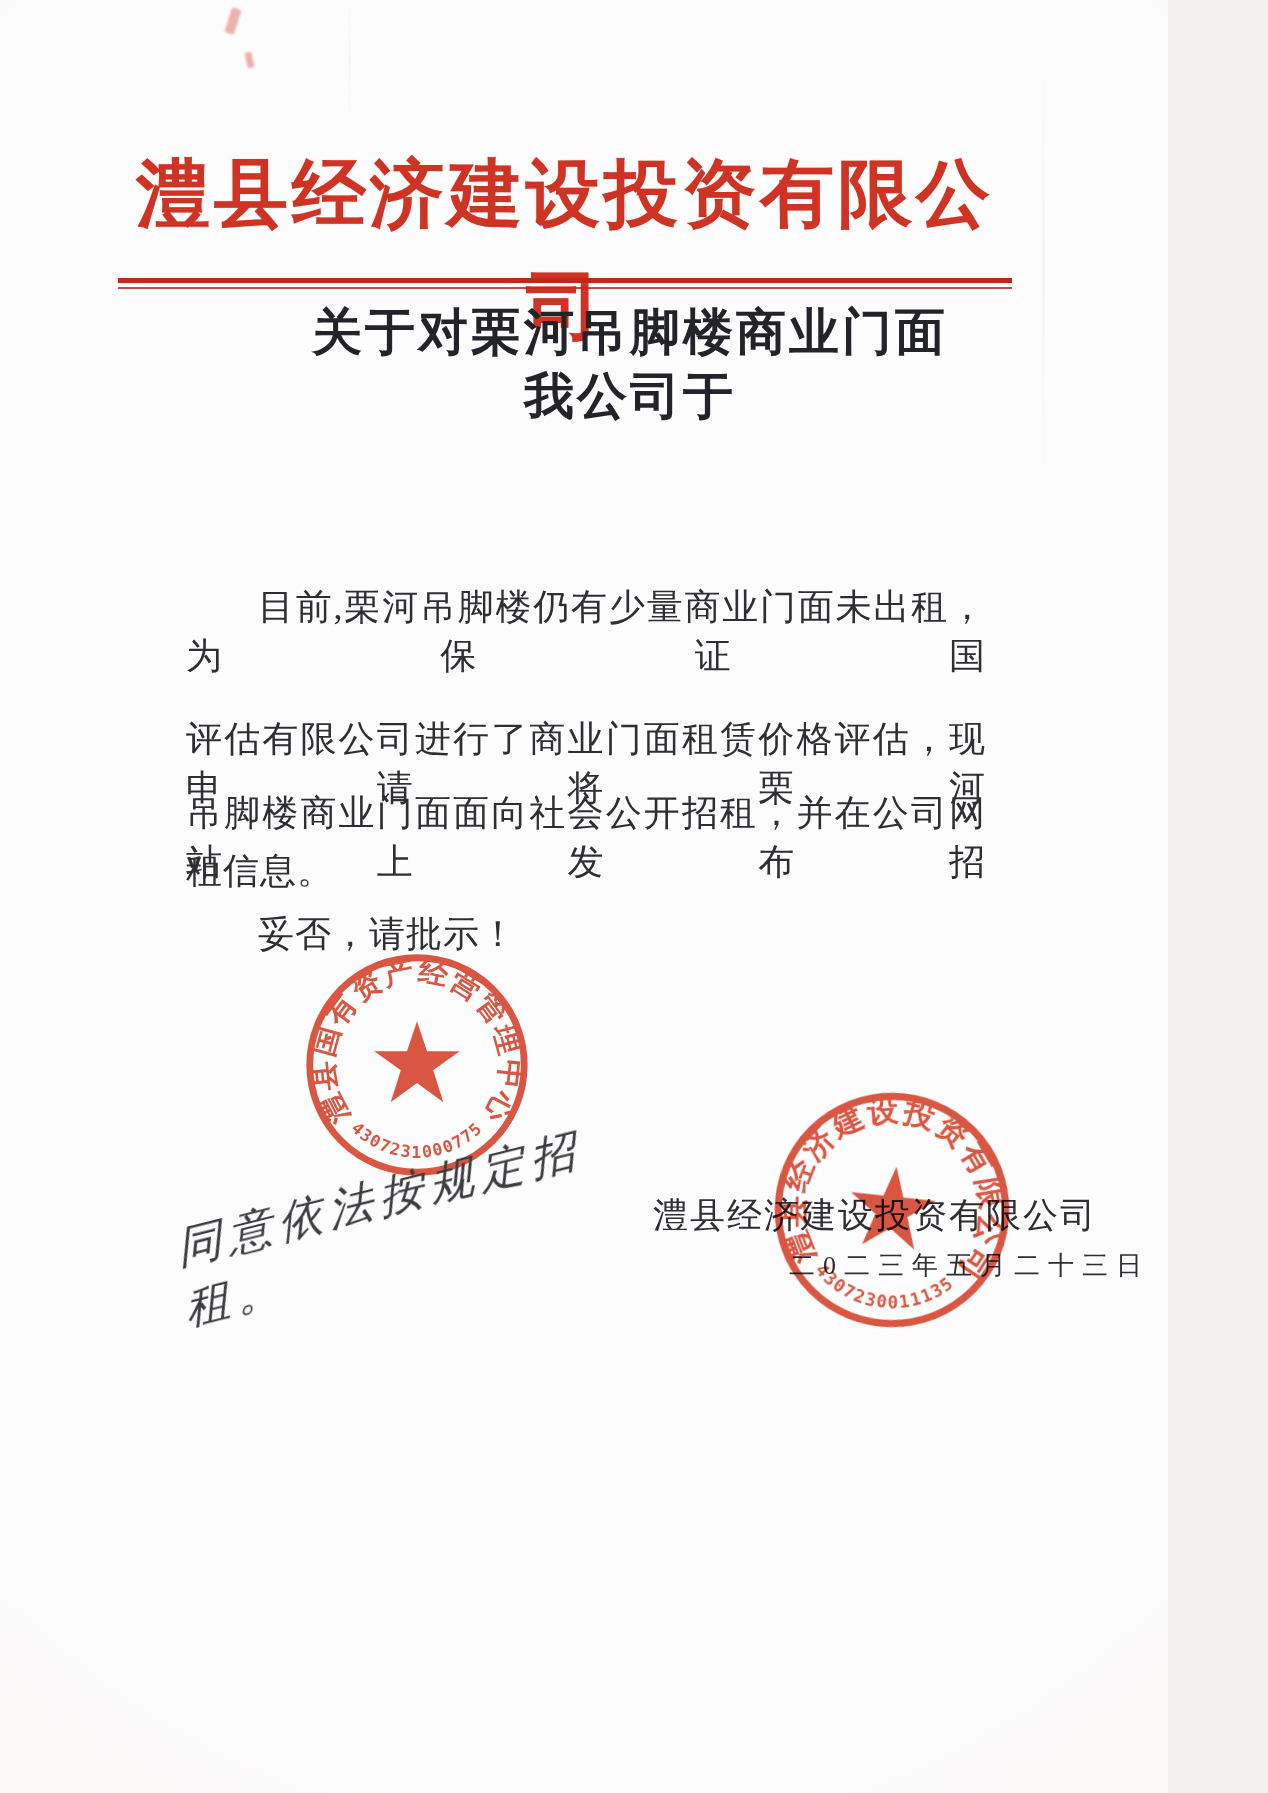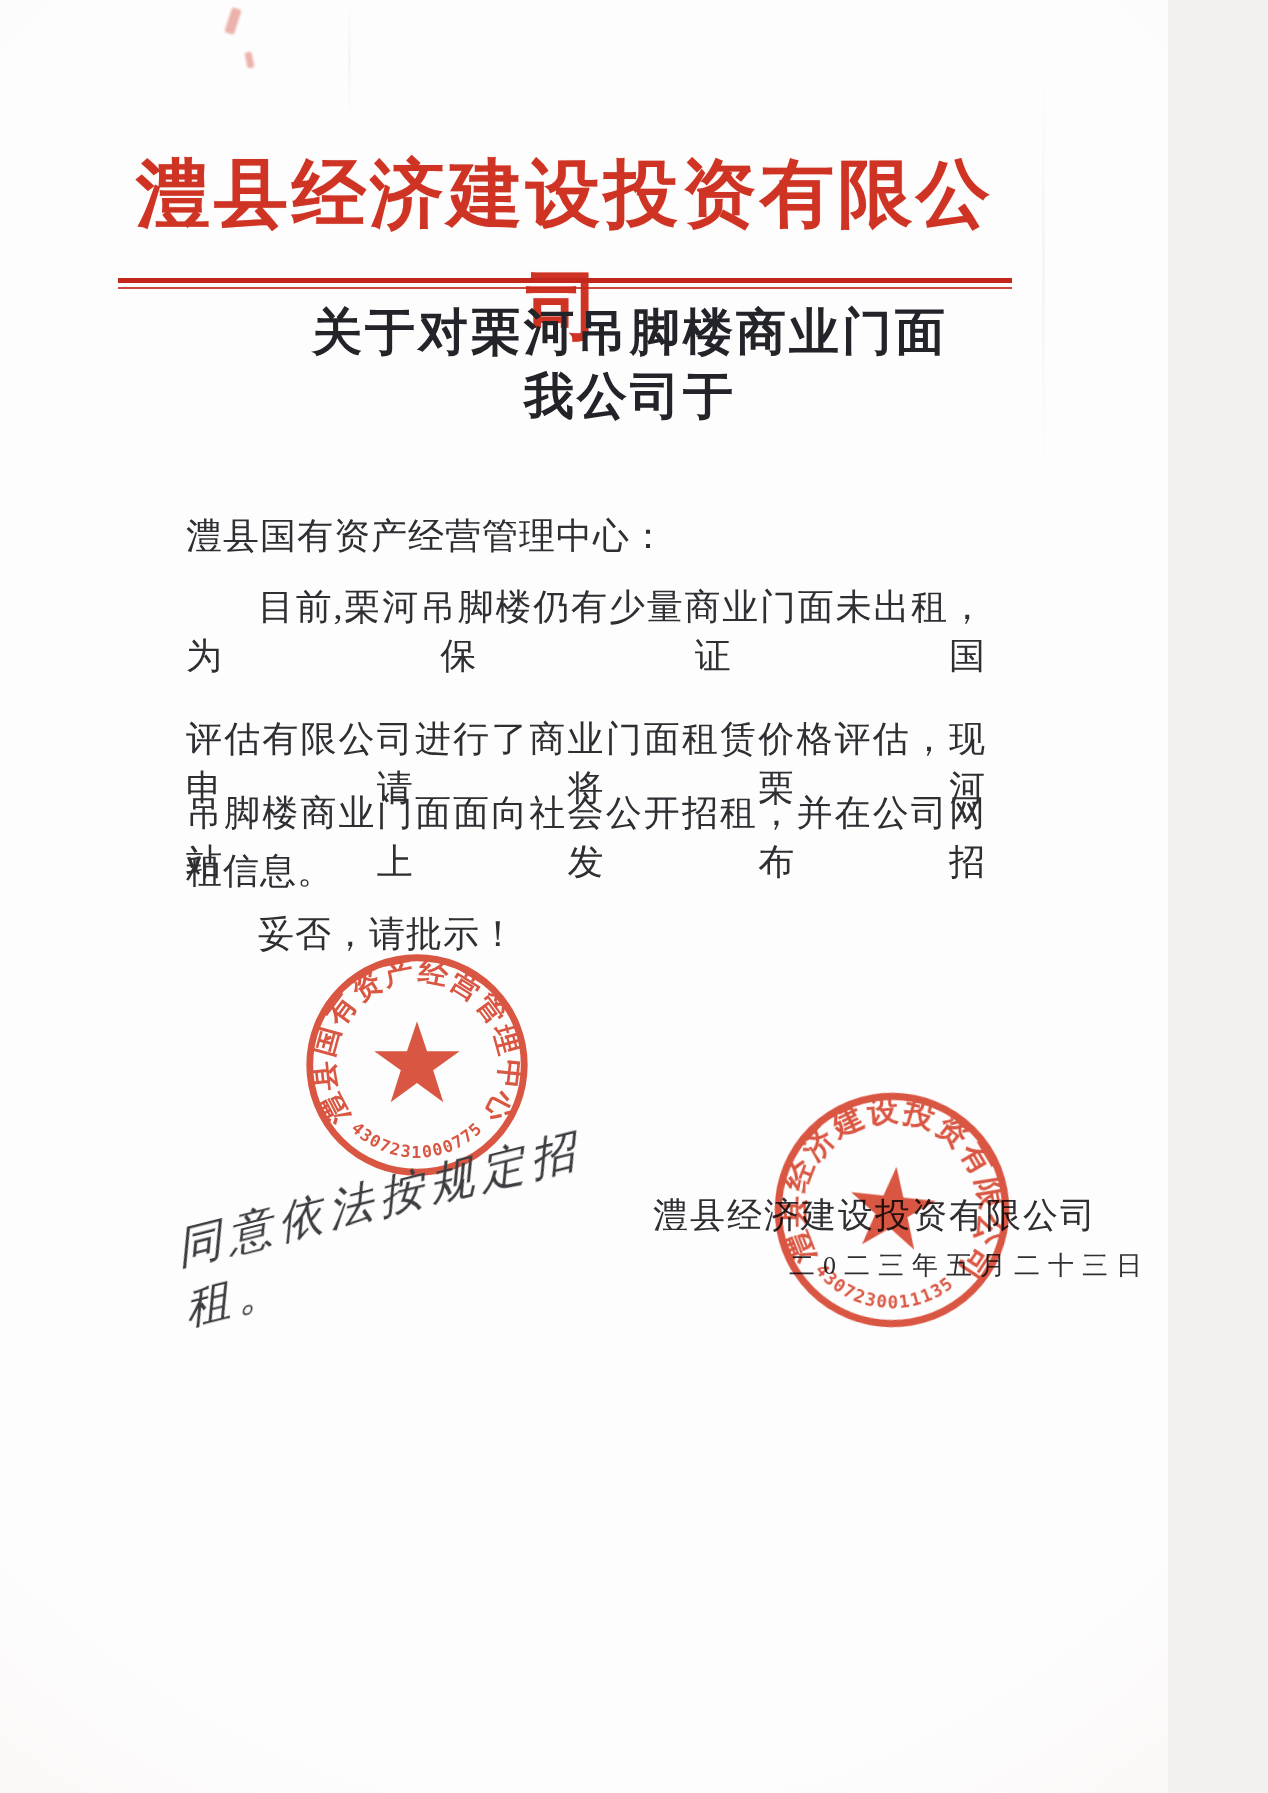--- a/index.html
+++ b/index.html
@@ -84,21 +84,20 @@
 
   <div class="letterhead">澧县经济建设投资有限公司</div>
   <div class="rule rule-thick"></div>
   <div class="rule rule-thin"></div>
 
   <div class="doc-title">
     <div>关于对栗河吊脚楼商业门面</div>
     <div>我公司于</div>
   </div>
 
-  <div class="tline" style="top:512px;">澧县国有资产经营管理中心：</div>
   <div class="tline jline indent" style="top:583px;">目前,栗河吊脚楼仍有少量商业门面未出租，为保证国</div>
   <div class="tline jline" style="top:715px;">评估有限公司进行了商业门面租赁价格评估，现申请将栗河</div>
   <div class="tline jline" style="top:781px;margin-top:8px;">吊脚楼商业门面面向社会公开招租，并在公司网站上发布招</div>
   <div class="tline" style="top:847px;">租信息。</div>
   <div class="tline indent" style="top:910px;">妥否，请批示！</div>
 
   <div class="seal seal-center">
     <svg viewBox="0 0 240 240" width="234" height="234">
       <defs>
         <path id="ring1" d="M 54.1 175.3 A 86 86 0 1 1 185.9 175.3"></path>

